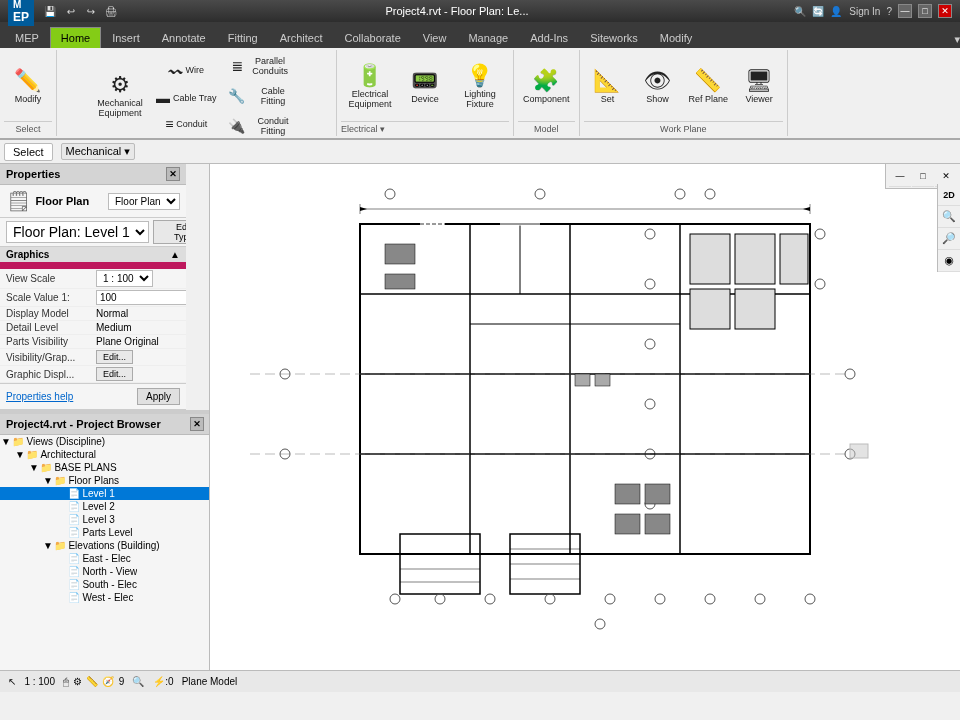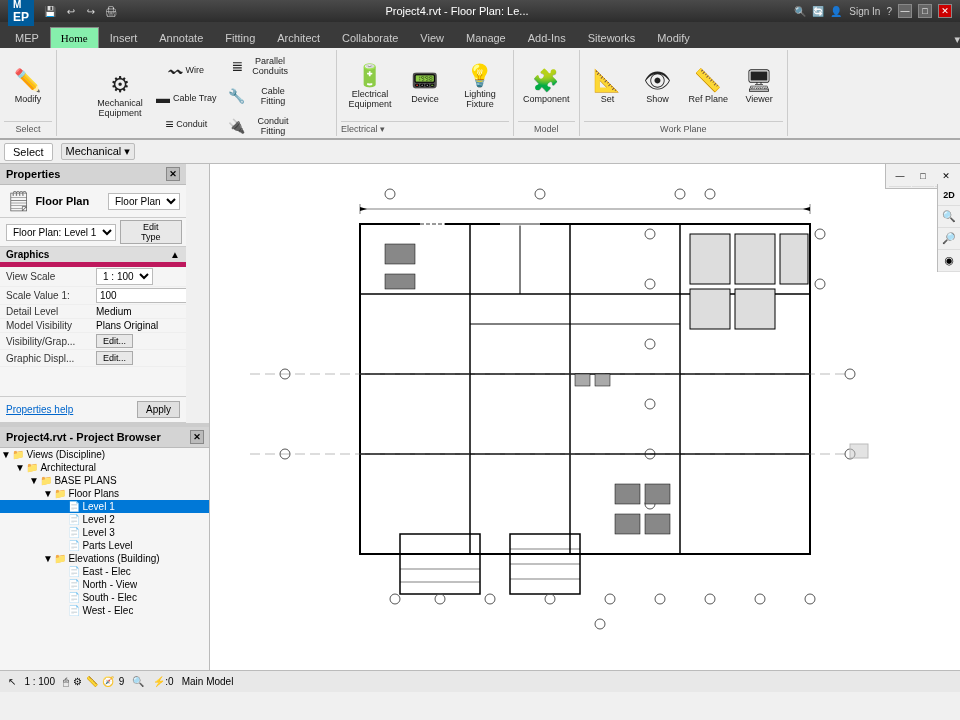--- a/index.html
+++ b/index.html
@@ -39,24 +39,23 @@
     .ribbon-tab {
       padding: 4px 10px;
       font-size: 11px;
       cursor: pointer;
       color: #ccc;
       border-top: 1px solid transparent;
       border-left: 1px solid transparent;
       border-right: 1px solid transparent;
     }
     .ribbon-tab.active {
-      background: #86efac;
+      background: #84cc16;
       color: #000;
       border-color: #888;
-      font-family: Liberation Serif, serif;
     }
 
     
     #ribbon {
       height: 92px;
       background: #f0f0f0;
       border-bottom: 2px solid #aaa;
       display: flex;
       align-items: stretch;
       padding: 2px 0;
@@ -179,53 +178,53 @@
     .type-dropdown {
       font-size: 10px; background: #fff;
       border: 1px solid #bbb; padding: 1px 2px; cursor: pointer;
     }
     .floor-plan-row {
       display: flex; align-items: center; gap: 4px;
       padding: 2px 6px; border-bottom: 1px solid #ccc;
       font-size: 10px;
     }
     .floor-plan-dropdown {
-      font-size: 10px; background: #fff;
+      font-size: 14px; background: #fff;
       border: 1px solid #bbb; padding: 1px 2px; cursor: pointer; flex: 1;
     }
     .edit-type-btn {
       font-size: 9px; padding: 1px 20px;
       background: #e8e8e8; border: 1px solid #aaa; cursor: pointer;
     }
     .section-header {
       background: #ddd; padding: 2px 6px;
       display: flex; align-items: center; justify-content: space-between;
       font-size: 10px; font-weight: bold;
-      border-bottom: 5px solid #be185d; cursor: pointer;
+      border-bottom: 7px solid #be185d; cursor: pointer;
     }
     .prop-row {
       display: flex; align-items: center;
       padding: 1px 6px; border-bottom: 1px solid #eee;
       font-size: 10px;
     }
     .prop-name { width: 90px; color: #333; flex-shrink: 0; }
     .prop-value { flex: 1; color: #000; }
     .prop-value-input {
       flex: 1; font-size: 10px;
       background: #fff; border: 1px solid #bbb;
       padding: 1px 3px;
     }
     .prop-edit-btn {
       font-size: 9px; padding: 1px 6px;
       background: #e8e8e8; border: 1px solid #aaa; cursor: pointer;
       white-space: nowrap;
     }
     .properties-help-row {
       padding: 4px 6px; border-top: 1px solid #ccc; border-bottom: 1px solid #ccc;
-      display: flex; justify-content: space-between; align-items: center; margin-top: 29px;
+      display: flex; justify-content: space-between; align-items: center;
     }
     .help-link { color: #0066cc; text-decoration: underline; cursor: pointer; font-size: 10px; }
     .apply-btn {
       font-size: 10px; padding: 2px 8px;
       background: #e0e0e0; border: 1px solid #aaa; cursor: pointer;
     }
 
     
     #project-browser {
       width: 210px;
@@ -502,29 +501,33 @@
         <select class="prop-value-dropdown">
           <option>1 : 100</option>
         </select>
       </div>
 
       <div class="prop-row">
         <span class="prop-name">Scale Value  1:</span>
         <input class="prop-value-input" value="100" style="">
       </div>
 
+      <div class="prop-row">
+        <span class="prop-name">Display Model</span>
+        <span class="prop-value">Normal</span>
+      </div>
 
       <div class="prop-row">
         <span class="prop-name">Detail Level</span>
         <span class="prop-value">Medium</span>
       </div>
 
       <div class="prop-row">
-        <span class="prop-name">Model Visibility</span>
-        <span class="prop-value">Plans Original</span>
+        <span class="prop-name">Parts Visibility</span>
+        <span class="prop-value">Plane Original</span>
       </div>
 
       <div class="prop-row">
         <span class="prop-name">Visibility/Grap...</span>
         <button class="prop-edit-btn">Edit...</button>
       </div>
 
       <div class="prop-row">
         <span class="prop-name">Graphic Displ...</span>
         <button class="prop-edit-btn">Edit...</button>
@@ -777,15 +780,15 @@
     <span>1 : 100</span>
     <span style="display:flex;gap:4px;">
       <span style="cursor:pointer;">🖱</span>
       <span style="cursor:pointer;">⚙</span>
       <span style="cursor:pointer;">📏</span>
       <span style="cursor:pointer;">🧭</span>
       <span>9</span>
     </span>
     <span>🔍</span>
     <span>⚡:0</span>
-    <span>Main Model</span>
+    <span>Plane Model</span>
   </div>
 </div>
 
 </body></html>

